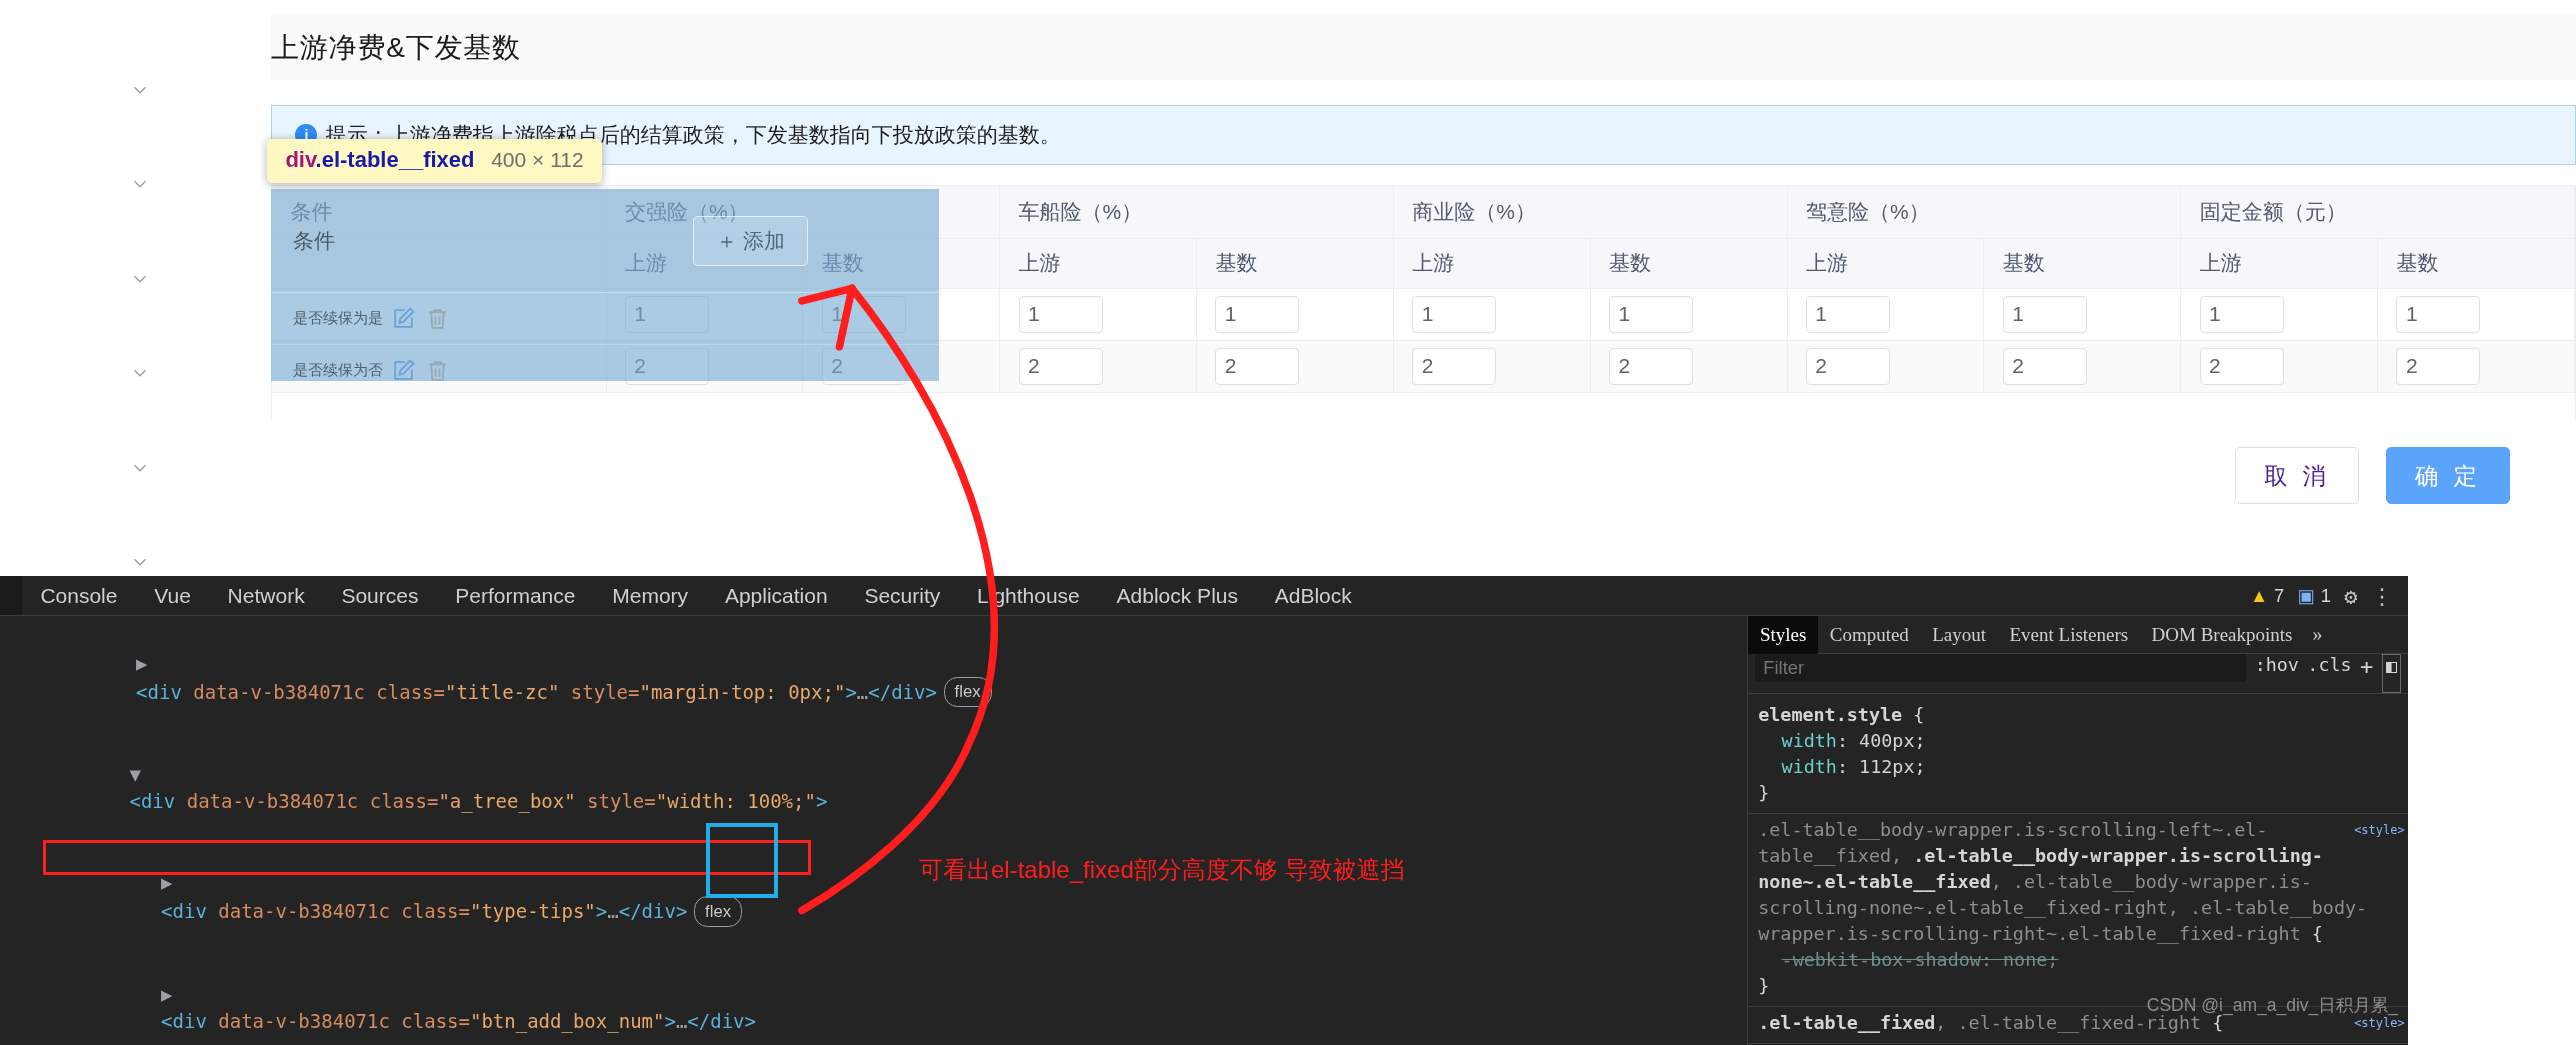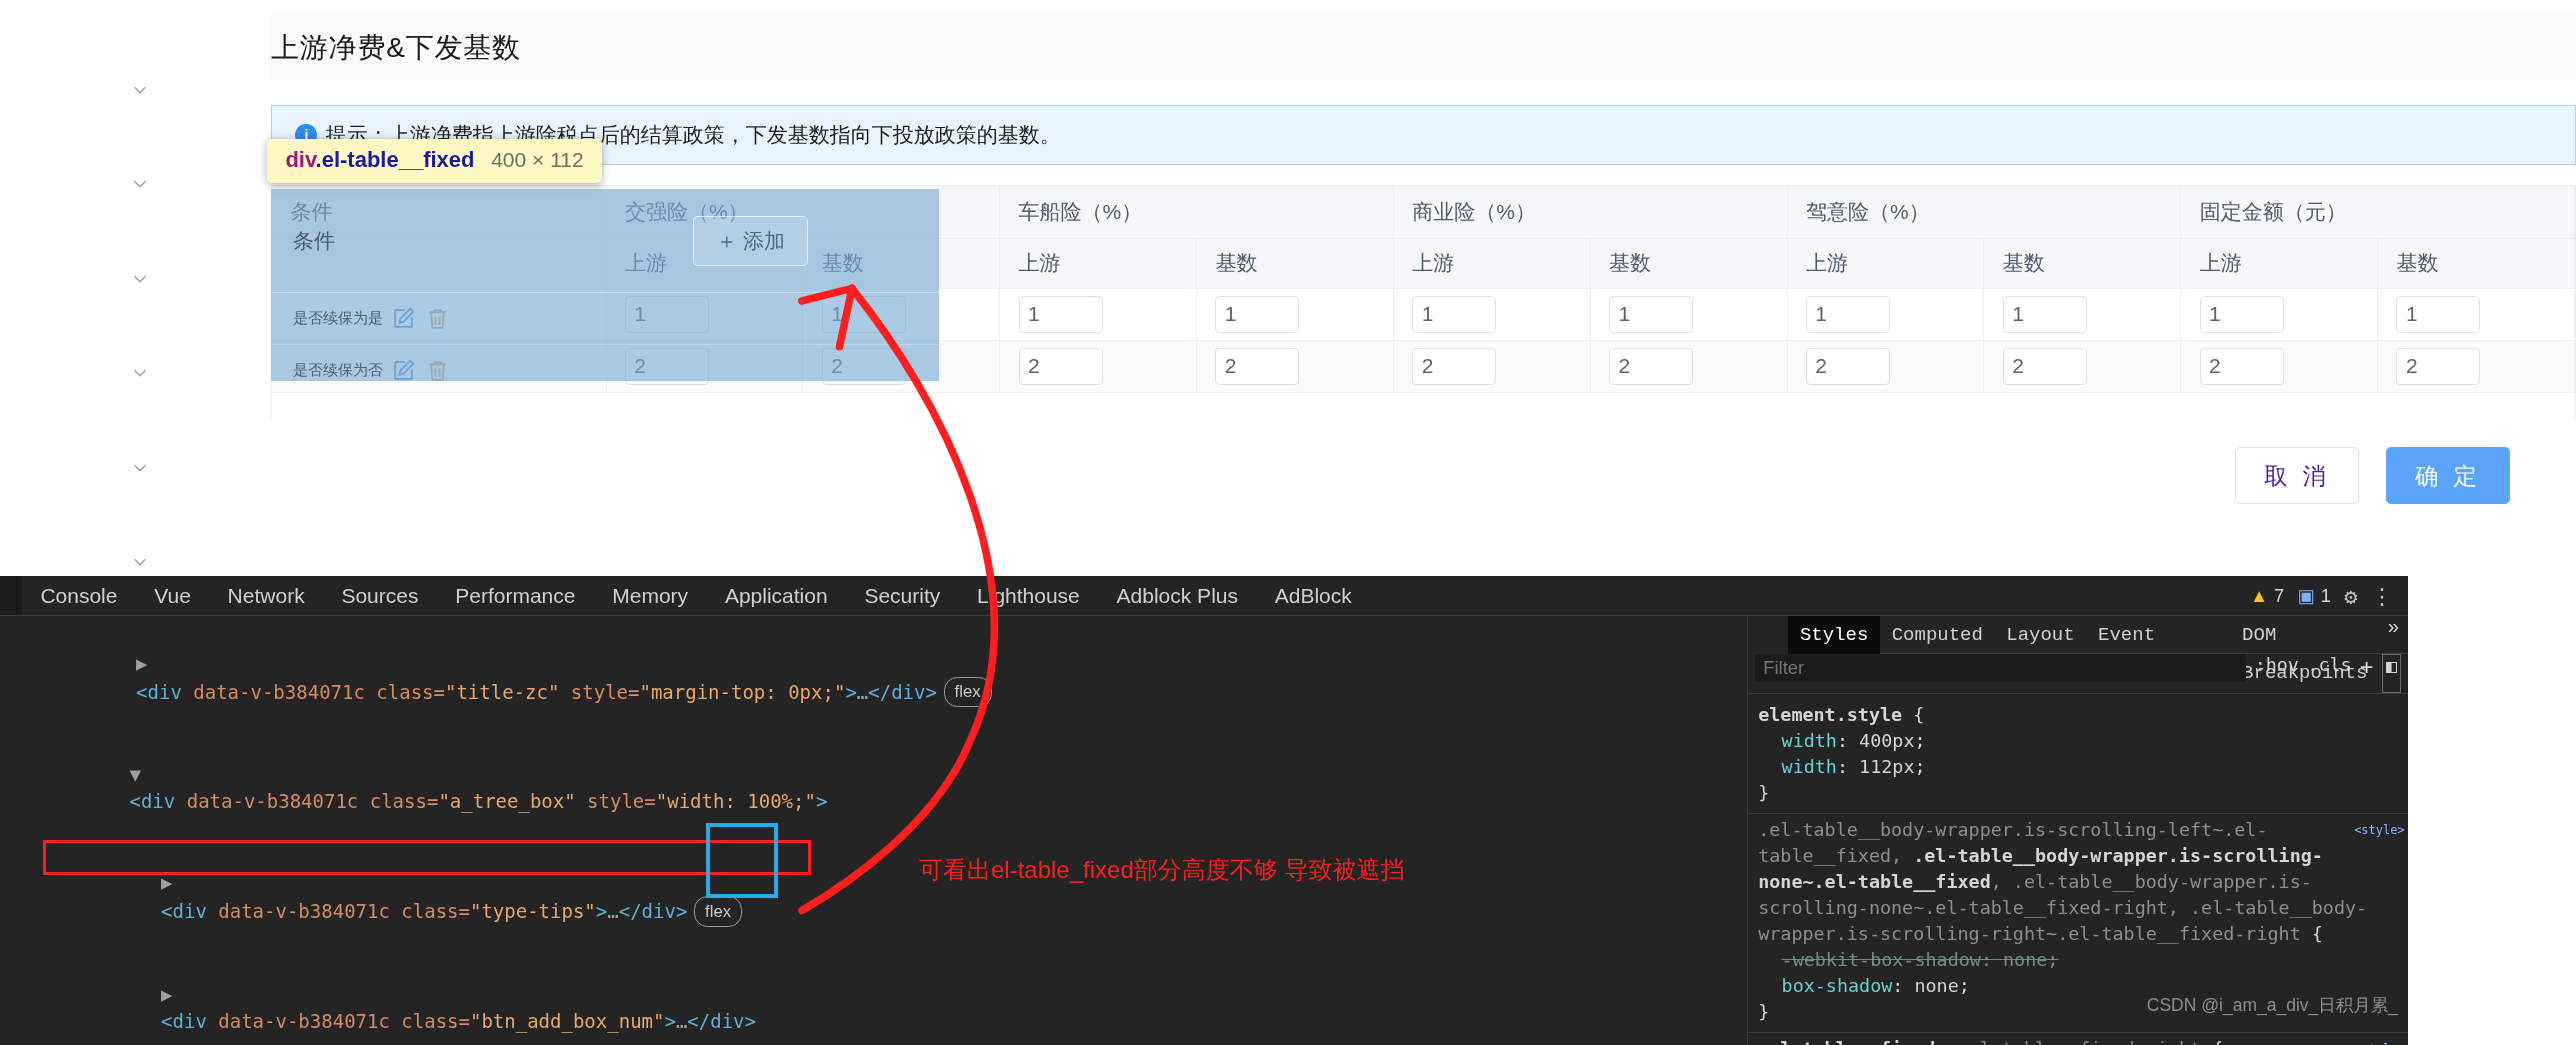--- a/index.html
+++ b/index.html
@@ -212,23 +212,22 @@
 
   
   .arrow-svg { position: absolute; left: 0; top: 0; width: 2576px; height: 1046px; pointer-events: none; z-index: 40; }
 
   
   .styles-pane {
     width: 707px; background: #242424; border-left: 0.8px solid #3c3c3c;
     position: relative; overflow: hidden;
   }
   .sp-tabs {
-    height: 38px; display: flex; align-items: flex-start; border-bottom: 0.8px solid #3c3c3c;
-    font-family: Liberation Mono, monospace;
-    margin-left: 40px;
+    height: 38px; display: flex; align-items: center; border-bottom: 0.8px solid #3c3c3c;
+    font-family: Liberation Serif, serif;
   }
   .sp-tab { font-size: 19px; color: #cfd0d1; padding: 0 11.7px; line-height: 38px; }
   .sp-tab.active { background: #0b0b0b; color: #fff; }
   .sp-more { color: #cfd0d1; font-size: 20px; padding: 0 8.4px; }
   .sp-filterbar {
     height: 40px; display: flex; gap: 8.4px;
     border-bottom: 0.8px solid #3c3c3c; padding: 0 6.7px;
   }
   .sp-filter {
     flex: 1; height: 28px; background: #1b1b1b; border: none; color: #8e8e8e;
@@ -487,21 +486,20 @@
             <div class="indent"><span class="prop">width</span><span class="val">: </span><span class="val">112px</span><span class="val">;</span></div>
             <div><span class="brace">}</span></div>
           </div>
 
           <div class="sp-rule">
             <span class="srcloc">&lt;style&gt;</span>
             <div>
               <span class="sel-dim">.el-table__body-wrapper.is-scrolling-left~.el-table__fixed, </span><span class="sel-main">.el-table__body-wrapper.is-scrolling-none~.el-table__fixed</span><span class="sel-dim">, .el-table__body-wrapper.is-scrolling-none~.el-table__fixed-right, .el-table__body-wrapper.is-scrolling-right~.el-table__fixed-right</span><span class="brace"> {</span>
             </div>
             <div class="indent strike"><span class="pv">-webkit-box-shadow</span><span class="pv">: </span><span class="pv">none</span><span class="pv">;</span></div>
-            <div class="indent"><span class="prop">box-shadow</span><span class="val">: </span><span class="val">none</span><span class="val">;</span></div>
             <div><span class="brace">}</span></div>
           </div>
 
           <div class="sp-rule">
             <span class="srcloc">&lt;style&gt;</span>
             <div><span class="sel-main">.el-table__fixed</span><span class="sel-dim">, .el-table__fixed-right</span><span class="brace"> {</span></div>
 
           </div>
 
         </div>

